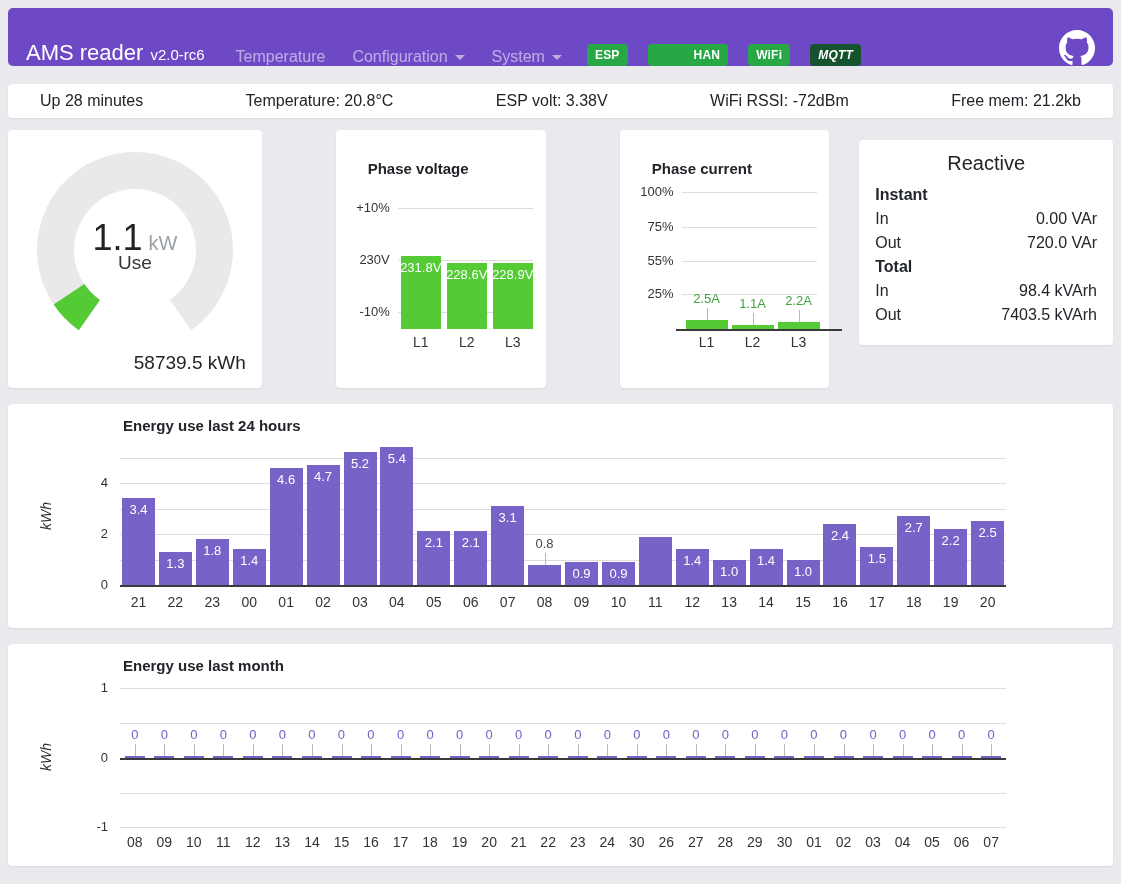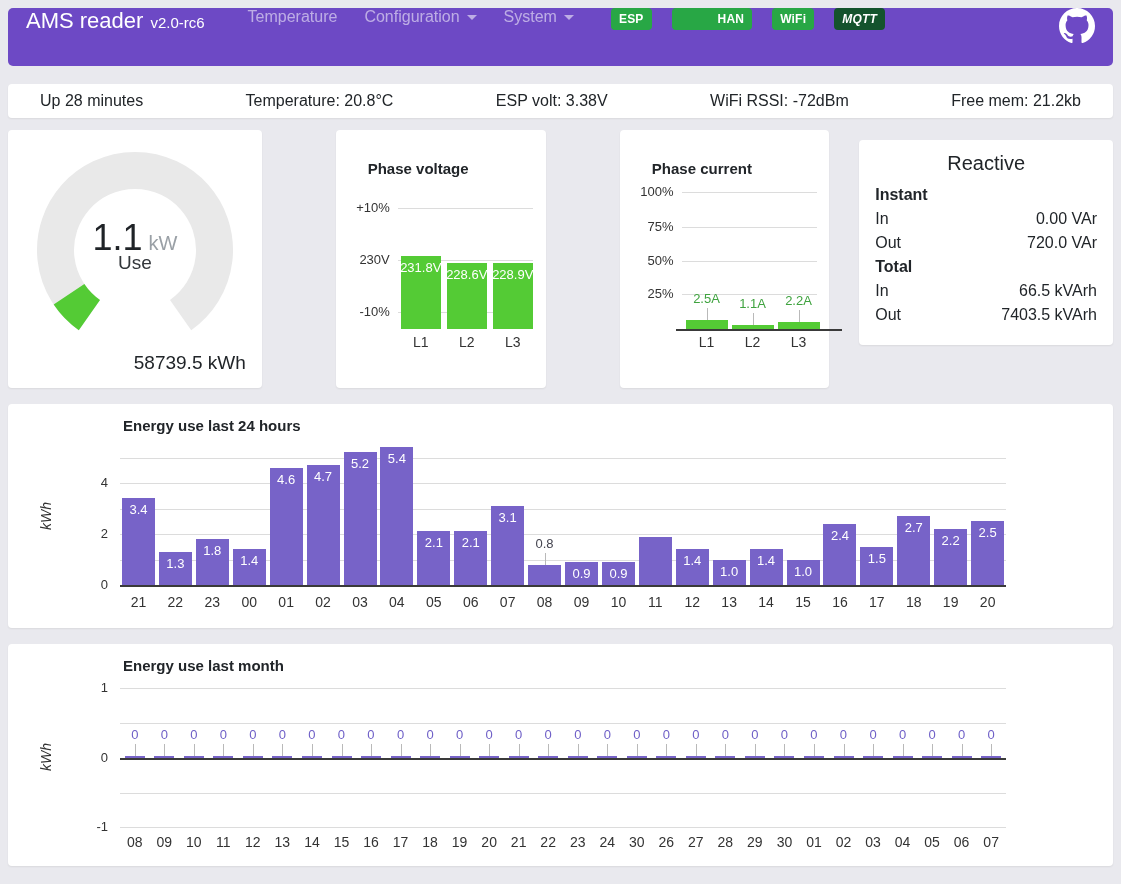--- a/index.html
+++ b/index.html
@@ -5,21 +5,21 @@
   * { box-sizing: border-box; margin: 0; padding: 0; }
   html,body { width: 1121px; height: 884px; overflow: hidden; }
   body {
     background: #e9e9ee;
     font-family: "Liberation Sans", sans-serif;
     color: #212529;
   }
   
   .navbar {
     margin: 8px; height: 58px; background: #6d49c5; border-radius: 5px;
-    display: flex; align-items: flex-start; padding: 0 18px; gap: 12px;
+    display: flex; align-items: flex-end; padding: 0 18px;
   }
   .brand { color: #fff; display: flex; align-items: baseline; cursor: pointer; }
   .brand-name { font-size: 22px; }
   .brand-ver { font-size: 15px; margin-left: 7px; }
   .nav { display: flex; align-items: center; margin-left: 4px; }
   .nav-item {
     color: rgba(255,255,255,.55); font-size: 16px; margin-left: 27px; cursor: pointer;
     display: flex; align-items: center;
   }
   .caret {
@@ -155,21 +155,21 @@
   </section>
 
   <section class="card chart-card">
     <div class="chart-title-sm">Phase current</div>
     <div class="chart-area" id="chart-phase_current">
         <div class="gridline" style="left: 62px; width: 135px; top: 62px;"></div>
         <div class="ytick" style="left: 0px; width: 54px; top: 62px;">100%</div>
         <div class="gridline" style="left: 62px; width: 135px; top: 97px;"></div>
         <div class="ytick" style="left: 0px; width: 54px; top: 97px;">75%</div>
         <div class="gridline" style="left: 62px; width: 135px; top: 131px;"></div>
-        <div class="ytick" style="left: 0px; width: 54px; top: 131px;">50%</div>
+        <div class="ytick" style="left: 0px; width: 54px; top: 131px;">55%</div>
         <div class="gridline" style="left: 62px; width: 135px; top: 164px;"></div>
         <div class="ytick" style="left: 0px; width: 54px; top: 164px;">25%</div>
         <div class="axisline" style="left: 56px; width: 166px; top: 199px;"></div>
         <div class="bar" style="left: 66px; top: 190.4px; width: 42px; height: 8.6px; background: rgb(84, 203, 53);"></div>
         <div class="conn" style="left: 87px; top: 178.4px; height: 12px;"></div>
         <div class="blabel" style="left: 64px; width: 46px; top: 161.4px; color: rgb(63, 163, 63);">2.5A</div>
         <div class="xtick" style="left: 64px; width: 46px; top: 204px;">L1</div>
         <div class="bar" style="left: 112px; top: 195.2px; width: 42px; height: 3.8px; background: rgb(84, 203, 53);"></div>
         <div class="conn" style="left: 133px; top: 183.2px; height: 12px;"></div>
         <div class="blabel" style="left: 110px; width: 46px; top: 166.2px; color: rgb(63, 163, 63);">1.1A</div>
@@ -189,21 +189,21 @@
           <div>In</div>
           <div>0.00 VAr</div>
         </div>
         <div class="r-row">
           <div>Out</div>
           <div>720.0 VAr</div>
         </div>
         <div class="r-section">Total</div>
         <div class="r-row">
           <div>In</div>
-          <div>66.5 kVArh</div>
+          <div>98.4 kVArh</div>
         </div>
         <div class="r-row">
           <div>Out</div>
           <div>7403.5 kVArh</div>
         </div>
       </div>
   </section>
 
 </div>
 

